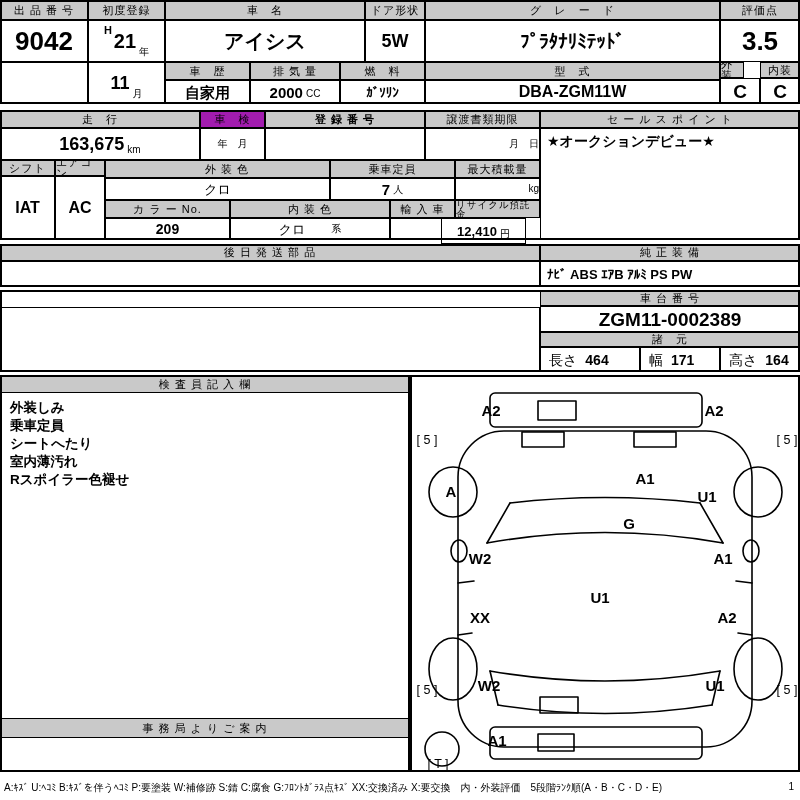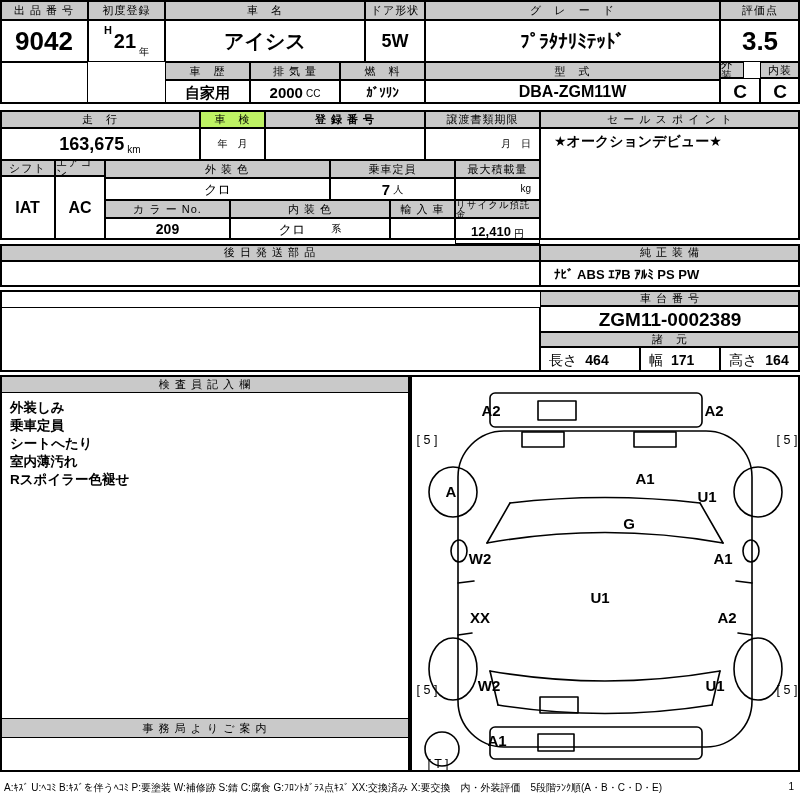--- a/index.html
+++ b/index.html
@@ -6,22 +6,22 @@
   body{width:800px;height:800px;background:#fff;color:#000;
        font-family:"Liberation Sans","DejaVu Sans",sans-serif;}
   #sheet{position:relative;width:800px;height:800px;overflow:hidden;background:#fff;}
   .cell{position:absolute;display:flex;align-items:center;justify-content:center;
         border:1px solid #000;background:#fff;overflow:hidden;line-height:1;box-sizing:border-box;}
   .hdr{font-size:11px;font-weight:normal;letter-spacing:1px;}
   .val{font-weight:bold;}
   .blk{position:absolute;border:2px solid #000;pointer-events:none;box-sizing:border-box;}
   .f26{font-size:26px;}.f20{font-size:20px;}.f19{font-size:19px;}.f18{font-size:18px;}
   .f16{font-size:16px;}.f15{font-size:15px;}.f14{font-size:14px;}.f13{font-size:13px;}.f11{font-size:11px;}.f10{font-size:10px;}.f9{font-size:9.5px;}
-  .left{justify-content:flex-start;padding-left:13px;}
-  .right{justify-content:flex-end;padding-right:8px;}
+  .left{justify-content:flex-start;padding-left:6px;}
+  .right{justify-content:flex-end;}
   .topalign{align-items:flex-start;padding-top:5px;}
   .unit{font-size:10px;font-weight:normal;margin-left:3px;align-self:flex-end;padding-bottom:4px;}
   .era{font-size:11px;font-weight:bold;align-self:flex-start;padding-top:4px;margin-right:2px;}
   .dim{justify-content:flex-start;gap:8px;padding-left:8px;}
   .dimlab{font-size:14px;}
   .dimval{font-size:14px;font-weight:bold;}
   .suffix{font-size:10px;font-weight:normal;margin-left:26px;}
   #notes-box{position:absolute;left:10px;top:399px;width:390px;}
   .insp-note{font-size:13.5px;font-weight:bold;line-height:18px;}
   .diagram-panel{position:absolute;left:410px;top:375px;width:390px;height:397px;background:#fff;}
@@ -40,20 +40,24 @@
   <div class="cell hdr" style="left: 0px; top: 0px; width: 88px; height: 20px; background: rgb(201, 201, 201);">出 品 番 号</div>
   <div class="cell val f26" style="left:0;top:20px;width:88px;height:42px">9042</div>
   <div class="cell" style="left:0;top:62px;width:88px;height:42px"></div>
 
   <div class="cell hdr" style="left: 88px; top: 0px; width: 77px; height: 20px; background: rgb(201, 201, 201);">初度登録</div>
   <div class="cell" style="left:88px;top:20px;width:77px;height:42px">
     <span class="era">H</span>
     <span class="val f20">21</span>
     <span class="unit">年</span>
   </div>
+  <div class="cell" style="left:88px;top:62px;width:77px;height:42px">
+    <span class="val f18">11</span>
+    <span class="unit">月</span>
+  </div>
 
   <div class="cell hdr" style="left: 165px; top: 0px; width: 200px; height: 20px; background: rgb(201, 201, 201);">車　名</div>
   <div class="cell val f20" style="left:165px;top:20px;width:200px;height:42px">アイシス</div>
 
   <div class="cell hdr" style="left: 365px; top: 0px; width: 60px; height: 20px; background: rgb(201, 201, 201);">ドア形状</div>
   <div class="cell val f18" style="left:365px;top:20px;width:60px;height:42px">5W</div>
 
   <div class="cell hdr" style="left: 425px; top: 0px; width: 295px; height: 20px; background: rgb(201, 201, 201);">グ　レ　ー　ド</div>
   <div class="cell val f19" style="left:425px;top:20px;width:295px;height:42px">ﾌﾟﾗﾀﾅﾘﾐﾃｯﾄﾞ</div>
 
@@ -81,21 +85,21 @@
   <div class="cell val f19" style="left:760px;top:78px;width:40px;height:26px">C</div>
 
   <div class="blk" style="left:0;top:0;width:800px;height:104px"></div>
 
   <div class="cell hdr" style="left: 0px; top: 110px; width: 200px; height: 18px; background: rgb(201, 201, 201);">走　行</div>
   <div class="cell" style="left:0;top:128px;width:200px;height:32px">
     <span class="val f18">163,675</span>
     <span class="unit f11">km</span>
   </div>
 
-  <div class="cell hdr" style="left: 200px; top: 110px; width: 65px; height: 18px; background: #bef264;">車　検</div>
+  <div class="cell hdr" style="left: 200px; top: 110px; width: 65px; height: 18px; background: #a21caf;">車　検</div>
   <div class="cell f10" style="left:200px;top:128px;width:65px;height:32px">年　月</div>
 
   <div class="cell hdr" style="left: 265px; top: 110px; width: 160px; height: 18px; background: rgb(201, 201, 201); font-weight: bold;">登 録 番 号</div>
   <div class="cell" style="left:265px;top:128px;width:160px;height:32px"></div>
 
   <div class="cell hdr" style="left: 425px; top: 110px; width: 115px; height: 18px; background: rgb(201, 201, 201);">譲渡書類期限</div>
   <div class="cell f10 right" style="left:425px;top:128px;width:115px;height:32px">月　日</div>
 
   <div class="cell hdr" style="left: 540px; top: 110px; width: 260px; height: 18px; background: rgb(201, 201, 201);">セ ー ル ス ポ イ ン ト</div>
   <div class="cell val f14 left topalign" style="left:540px;top:128px;width:260px;height:112px">★オークションデビュー★</div>
@@ -123,21 +127,21 @@
   <div class="cell hdr" style="left: 230px; top: 200px; width: 160px; height: 18px; background: rgb(201, 201, 201);">内 装 色</div>
   <div class="cell" style="left:230px;top:218px;width:160px;height:22px">
     <span class="f13">クロ</span>
     <span class="suffix">系</span>
   </div>
 
   <div class="cell hdr" style="left: 390px; top: 200px; width: 65px; height: 18px; background: rgb(201, 201, 201);">輸 入 車</div>
   <div class="cell" style="left:390px;top:218px;width:65px;height:22px"></div>
 
   <div class="cell hdr f9" style="left: 455px; top: 200px; width: 85px; height: 18px; background: rgb(201, 201, 201);">リサイクル預託金</div>
-  <div class="cell" style="left:455px;top:218px;width:85px;height:26px">
+  <div class="cell" style="left:441px;top:218px;width:85px;height:26px">
     <span class="val f13">12,410</span>
     <span class="unit">円</span>
   </div>
 
   <div class="blk" style="left:0;top:110px;width:800px;height:130px"></div>
 
   <div class="cell hdr" style="left: 0px; top: 244px; width: 540px; height: 17px; background: rgb(201, 201, 201);">後 日 発 送 部 品</div>
   <div class="cell" style="left:0;top:261px;width:540px;height:26px"></div>
   <div class="cell hdr" style="left: 540px; top: 244px; width: 260px; height: 17px; background: rgb(201, 201, 201);">純 正 装 備</div>
   <div class="cell val f13 left" style="left:540px;top:261px;width:260px;height:26px">ﾅﾋﾞ ABS ｴｱB ｱﾙﾐ PS PW</div>

